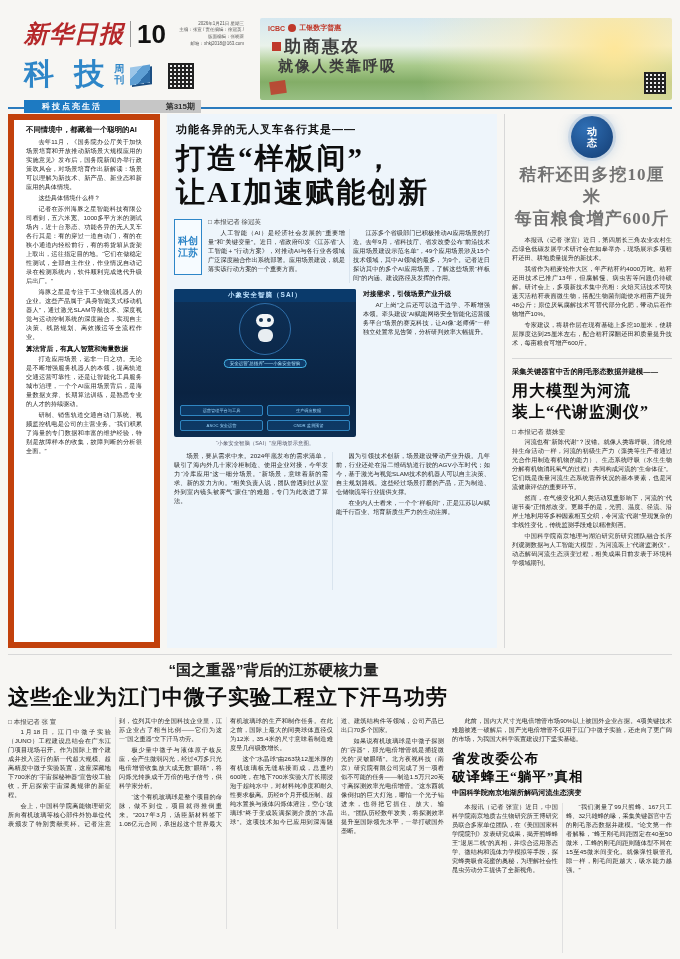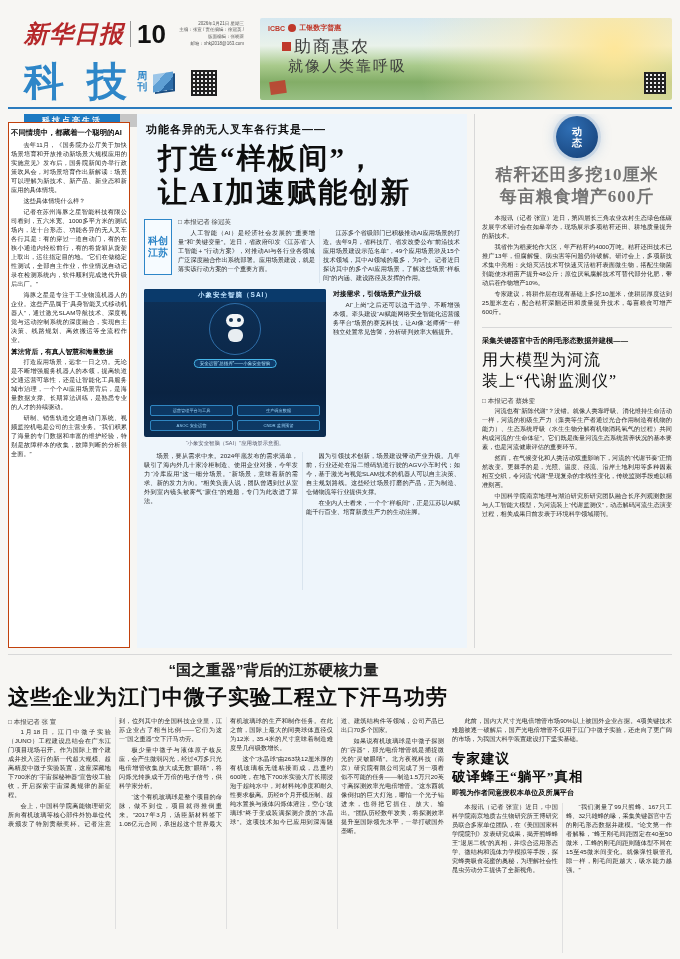--- a/index.html
+++ b/index.html
@@ -11,57 +11,57 @@
   .serif{font-family:"Liberation Serif","DejaVu Serif",serif;}
   
   .header{display:flex;align-items:flex-start;height:98px;}
   .mast{width:236px;flex:none;padding-left:16px;}
   .mast-top{display:flex;align-items:center;gap:6px;margin-top:12px;}
   .masthead{font-family:"Liberation Serif","DejaVu Serif",serif;font-weight:900;font-size:24px;color:#b5282a;letter-spacing:1px;font-style:italic;}
   .mast-div{width:1px;height:26px;background:#999;}
   .pagenum{font-size:26px;font-weight:bold;color:#111;}
   .dateblock{font-size:4.5px;line-height:1.5;color:#555;text-align:right;width:70px;margin-left:2px;}
   .mast-mid{display:flex;align-items:center;margin-top:4px;gap:4px;}
-  .kj{font-size:40px;font-weight:900;color:#2e86c8;letter-spacing:6px;}
+  .kj{font-size:30px;font-weight:900;color:#2e86c8;letter-spacing:6px;}
   .zk{display:flex;flex-direction:column;font-size:10px;color:#2e86c8;line-height:1.05;font-weight:bold;}
   .cube{width:20px;height:18px;margin-left:2px;transform:skewY(-8deg);
     background:linear-gradient(135deg,#9cc6e8 0 33%,#5e9fd4 33% 66%,#2e6da8 66%);
     box-shadow:2px 2px 0 #1d4f82;}
   .qr{width:26px;height:26px;background:
       repeating-linear-gradient(0deg,#222 0 2px,transparent 2px 4px),
       repeating-linear-gradient(90deg,#222 0 2px,#eee 2px 4px);
       margin-left:14px;margin-top:2px;flex:none;}
   .bars{display:flex;margin-top:5px;width:177px;height:13px;}
   .bar-blue{background:#1d7ac2;color:#fff;font-size:8px;font-weight:bold;display:flex;align-items:center;justify-content:center;width:96px;letter-spacing:2px;}
   .bar-gray{background:#c6c6c6;color:#333;font-size:8px;font-weight:bold;flex:1;display:flex;align-items:center;justify-content:flex-end;padding-right:6px;}
   
   .banner{flex:1;height:82px;margin-top:12px;position:relative;overflow:hidden;border-radius:2px;
     background:
       radial-gradient(circle at 86% 38%, rgba(255,230,150,.95), rgba(255,236,180,.45) 26%, transparent 55%),
       linear-gradient(180deg,#d5e7ef 0%,#e9f2ea 34%,#a9ca8c 58%,#83ad67 78%,#98bf83 100%);}
   .icbc{position:absolute;top:5px;left:8px;font-size:7px;font-weight:bold;color:#c0392b;display:flex;align-items:center;gap:3px;}
   .icbc-dot{width:8px;height:8px;border-radius:50%;background:#c0392b;color:#fff;font-size:5px;display:flex;align-items:center;justify-content:center;}
-  .callig{position:absolute;top:18px;left:22px;font-family:"Liberation Serif","DejaVu Serif",serif;color:#3c3c3c;font-weight:400;line-height:1.25;}
+  .callig{position:absolute;top:18px;left:12px;font-family:"Liberation Serif","DejaVu Serif",serif;color:#3c3c3c;font-weight:700;line-height:1.25;}
   .callig .l1{font-size:17px;letter-spacing:2px;display:flex;align-items:center;gap:3px;}
   .callig .l2{font-size:15px;letter-spacing:2px;margin-left:6px;}
   .seal{width:9px;height:9px;background:#c0392b;display:inline-block;flex:none;}
   .seal2{position:absolute;left:10px;bottom:6px;width:16px;height:13px;background:rgba(192,57,43,.85);transform:rotate(-8deg);}
   .banner .qr{position:absolute;right:6px;bottom:6px;margin:0;width:22px;height:22px;}
   .rule{height:2px;background:#2b7bbd;margin-top:3px;}
   
   .main{display:flex;gap:7px;margin-top:5px;height:534px;}
   .small{font-size:6.2px;line-height:1.45;text-align:justify;color:#262626;}
   .small p{margin:0 0 2px 0;text-indent:2em;}
-  .leftbox{width:116px;flex:none;border:1px solid #c2410c;padding:5px 2px;overflow:hidden;background:#fff;margin-top:8px;}
+  .leftbox{width:116px;flex:none;border:6px solid #c2410c;padding:5px 12px;overflow:hidden;background:#fff;}
   .leftbox h3{margin:0 0 3px 0;font-size:7.4px;line-height:1.35;color:#111;}
   .subhead{font-weight:bold;font-size:6.8px;margin:3px 0;color:#111;text-indent:0 !important;}
   
   .ai{width:316px;flex:none;background:#eef5fb;padding:6px 7px;overflow:hidden;}
   .ai-kicker{font-size:11px;font-weight:bold;color:#111;letter-spacing:1px;margin:2px 0 4px 2px;}
-  .ai-h{font-size:29px;font-weight:900;color:#0d0d0d;line-height:1.18;letter-spacing:2px;margin-left:14px;}
+  .ai-h{font-size:29px;font-weight:900;color:#0d0d0d;line-height:1.18;letter-spacing:2px;margin-left:2px;}
   .ai-introrow{display:flex;gap:6px;margin-top:8px;}
   .badge{width:26px;height:54px;border:1px solid #2e86c8;color:#2e86c8;font-weight:bold;font-size:10px;
     display:flex;flex-direction:column;align-items:center;justify-content:center;line-height:1.2;background:#f6fbff;flex:none;margin-top:2px;}
   .byline{font-size:6.5px;color:#444;margin-bottom:3px;text-indent:0 !important;}
   .cols2{column-count:2;column-gap:8px;column-rule:1px solid #d9e4ee;}
   .ai-bodyrow{display:flex;gap:7px;margin-top:6px;}
   .fig{width:182px;flex:none;}
   .info{width:182px;height:148px;background:linear-gradient(180deg,#0e3158 0%,#0a2342 70%,#0c2c50 100%);position:relative;border-radius:2px;overflow:hidden;}
   .info-title{background:rgba(10,60,110,.9);color:#bfe3ff;font-size:6.5px;font-weight:bold;text-align:center;padding:2px 0;letter-spacing:1px;}
   .bot-wrap{position:absolute;top:14px;left:50%;transform:translateX(-50%);width:50px;height:50px;border-radius:50%;
@@ -76,21 +76,21 @@
   .caption{font-size:5.4px;color:#556;margin-top:3px;text-align:center;}
   .ai-col{flex:1;overflow:hidden;}
   .ai-after{margin-top:5px;column-count:2;column-gap:8px;column-rule:1px solid #d9e4ee;height:138px;overflow:hidden;}
   
   .side{flex:1;border-left:1px solid #d8d8d8;padding-left:7px;overflow:hidden;}
   .dyn{width:42px;height:42px;border-radius:50%;margin:2px auto 6px;background:radial-gradient(circle at 35% 30%,#2f6fb5,#143d73);
     color:#fff;font-size:10px;font-weight:bold;display:flex;flex-direction:column;align-items:center;justify-content:center;line-height:1.15;
     box-shadow:0 0 0 3px rgba(47,111,181,.12), 0 0 14px rgba(47,111,181,.35);}
   .s-head{font-size:17px;font-weight:900;text-align:center;line-height:1.3;letter-spacing:1px;color:#737373;margin:2px 0 6px;}
   .kicker2{font-size:7.3px;font-weight:bold;color:#111;margin:10px 0 4px;border-top:1px solid #d8d8d8;padding-top:8px;}
-  .r-head{font-size:16px;font-weight:400;line-height:1.3;letter-spacing:1px;color:#0d0d0d;margin-bottom:4px;}
+  .r-head{font-size:16px;font-weight:700;line-height:1.3;letter-spacing:1px;color:#0d0d0d;margin-bottom:4px;}
   
   .bottom{margin-top:6px;border-top:1px solid #d8d8d8;padding-top:6px;}
   .b-kicker{text-align:center;font-size:15px;font-weight:bold;color:#222;width:80%;}
   .b-head{font-size:21px;font-weight:900;letter-spacing:1px;color:#0d0d0d;margin:3px 0 6px;white-space:nowrap;}
   .b-row{display:flex;gap:8px;}
   .b-main{width:436px;flex:none;}
   .b-cols{column-count:4;column-gap:8px;column-rule:1px solid #e0e0e0;height:212px;overflow:hidden;}
   .b-side{flex:1;overflow:hidden;}
   .bee-head{font-size:13.5px;font-weight:900;line-height:1.35;letter-spacing:1px;color:#0d0d0d;margin:6px 0 2px;}
   .bee-sub{font-size:7.2px;font-weight:bold;color:#111;margin-bottom:4px;}
@@ -253,24 +253,24 @@
           <p>会上，中国科学院高能物理研究所向有机玻璃等核心部件外协单位代表颁发了特别贡献奖杯。记者注意到，位列其中的全国科技企业里，江苏企业占了相当比例——它们为这一“国之重器”立下汗马功劳。</p>
           <p>极少量中微子与液体原子核反应，会产生微弱闪光，经过4万多只光电倍增管收集放大成无数“眼睛”，将闪烁光转换成千万倍的电子信号，供科学家分析。</p>
           <p>“这个有机玻璃球是整个项目的命脉，做不到位，项目就得推倒重来。”2017年3月，汤臣新材料签下1.08亿元合同，承担起这个世界最大有机玻璃球的生产和制作任务。在此之前，国际上最大的同类球体直径仅为12米，35.4米的尺寸意味着制造难度呈几何级数增长。</p>
           <p>这个“水晶球”由263块12厘米厚的有机玻璃板无缝粘接而成，总重约600吨，在地下700米实验大厅长期浸泡于超纯水中，对材料纯净度和耐久性要求极高。历经8个月开模压制、超纯水置换与液体闪烁体灌注，空心“玻璃球”终于变成装满探测介质的“水晶球”。这项技术如今已应用到深海隧道、建筑结构件等领域，公司产品已出口70多个国家。</p>
           <p>如果说有机玻璃球是中微子探测的“容器”，那光电倍增管就是捕捉微光的“灵敏眼睛”。北方夜视科技（南京）研究院有限公司完成了另一项看似不可能的任务——制造1.5万只20英寸高探测效率光电倍增管。“这东西就像倒扣的巨大灯泡，哪怕一个光子钻进来，也得把它抓住、放大、输出。”团队历经数年攻关，将探测效率提升至国际领先水平，一举打破国外垄断。</p>
         </div>
       </div>
       <div class="b-side small">
         <p>此前，国内大尺寸光电倍增管市场90%以上被国外企业占据。4项关键技术难题被逐一破解后，国产光电倍增管不仅用于江门中微子实验，还走向了更广阔的市场，为我国大科学装置建设打下坚实基础。</p>
         <div class="bee-head serif">
-          <div>专家建议</div>
+          <div>省发改委公布</div>
           <div>破译蜂王“躺平”真相</div>
         </div>
-        <div class="bee-sub">即视为作者同意授权本单位及所属平台</div>
+        <div class="bee-sub">中国科学院南京地湖所解码河流生态演变</div>
         <div class="bee-cols">
           <p>本报讯（记者 张宣）近日，中国科学院南京地质古生物研究所王博研究员联合多家单位团队，在《美国国家科学院院刊》发表研究成果，揭开熊蜂蜂王“退居二线”的真相，并综合运用形态学、微结构和流体力学模拟等手段，探究蜂类吸食花蜜的奥秘，为理解社会性昆虫劳动分工提供了全新视角。</p>
           <p>“我们测量了99只熊蜂、167只工蜂、32只雄蜂的喙，采集关键器官中舌的刚毛形态数据并建模。”论文第一作者解释，“蜂王刚毛间距固定在40至50微米，工蜂的刚毛间距则随体型不同在15至45微米间变化。就像弹性吸管孔隙一样，刚毛间距越大，吸水能力越强。”</p>
         </div>
       </div>
     </div>
   </div>
 
   <div class="foot">
     <div class="notice">声明：本周刊来稿一经刊发，即视为作者同意授权本单位及所属平台、本单位合作平台使用，不再另行支付费用。</div>

